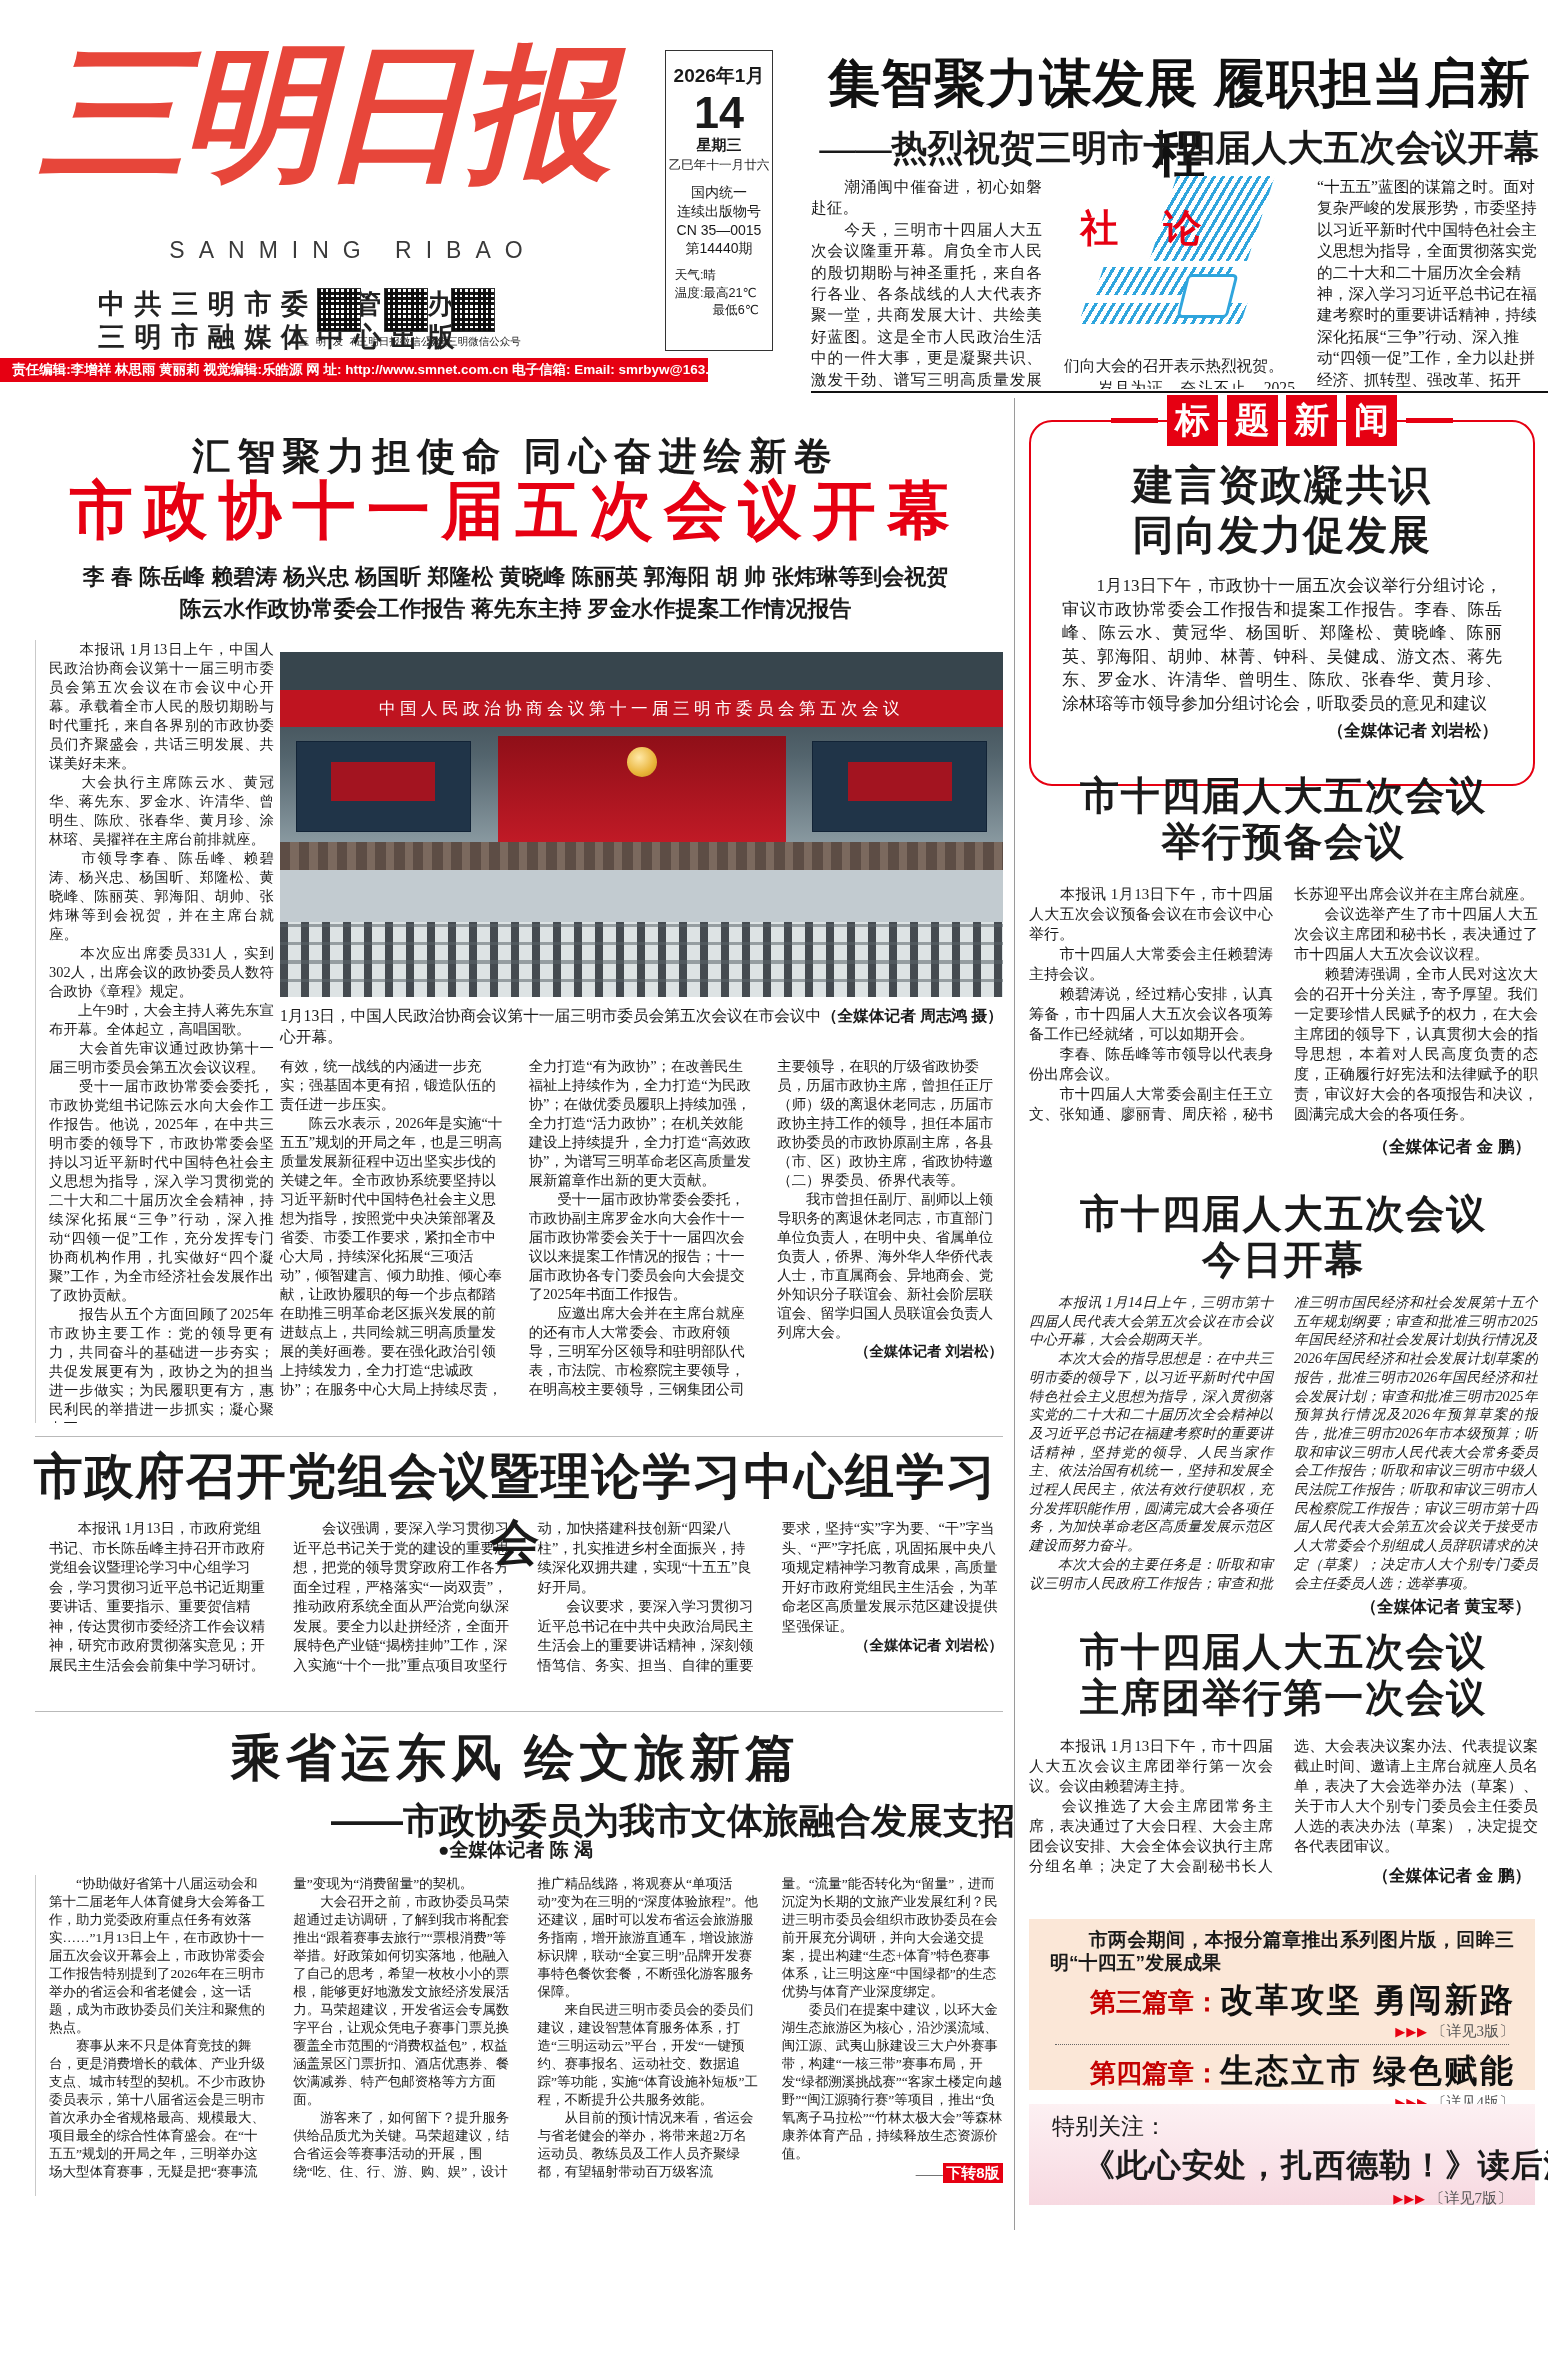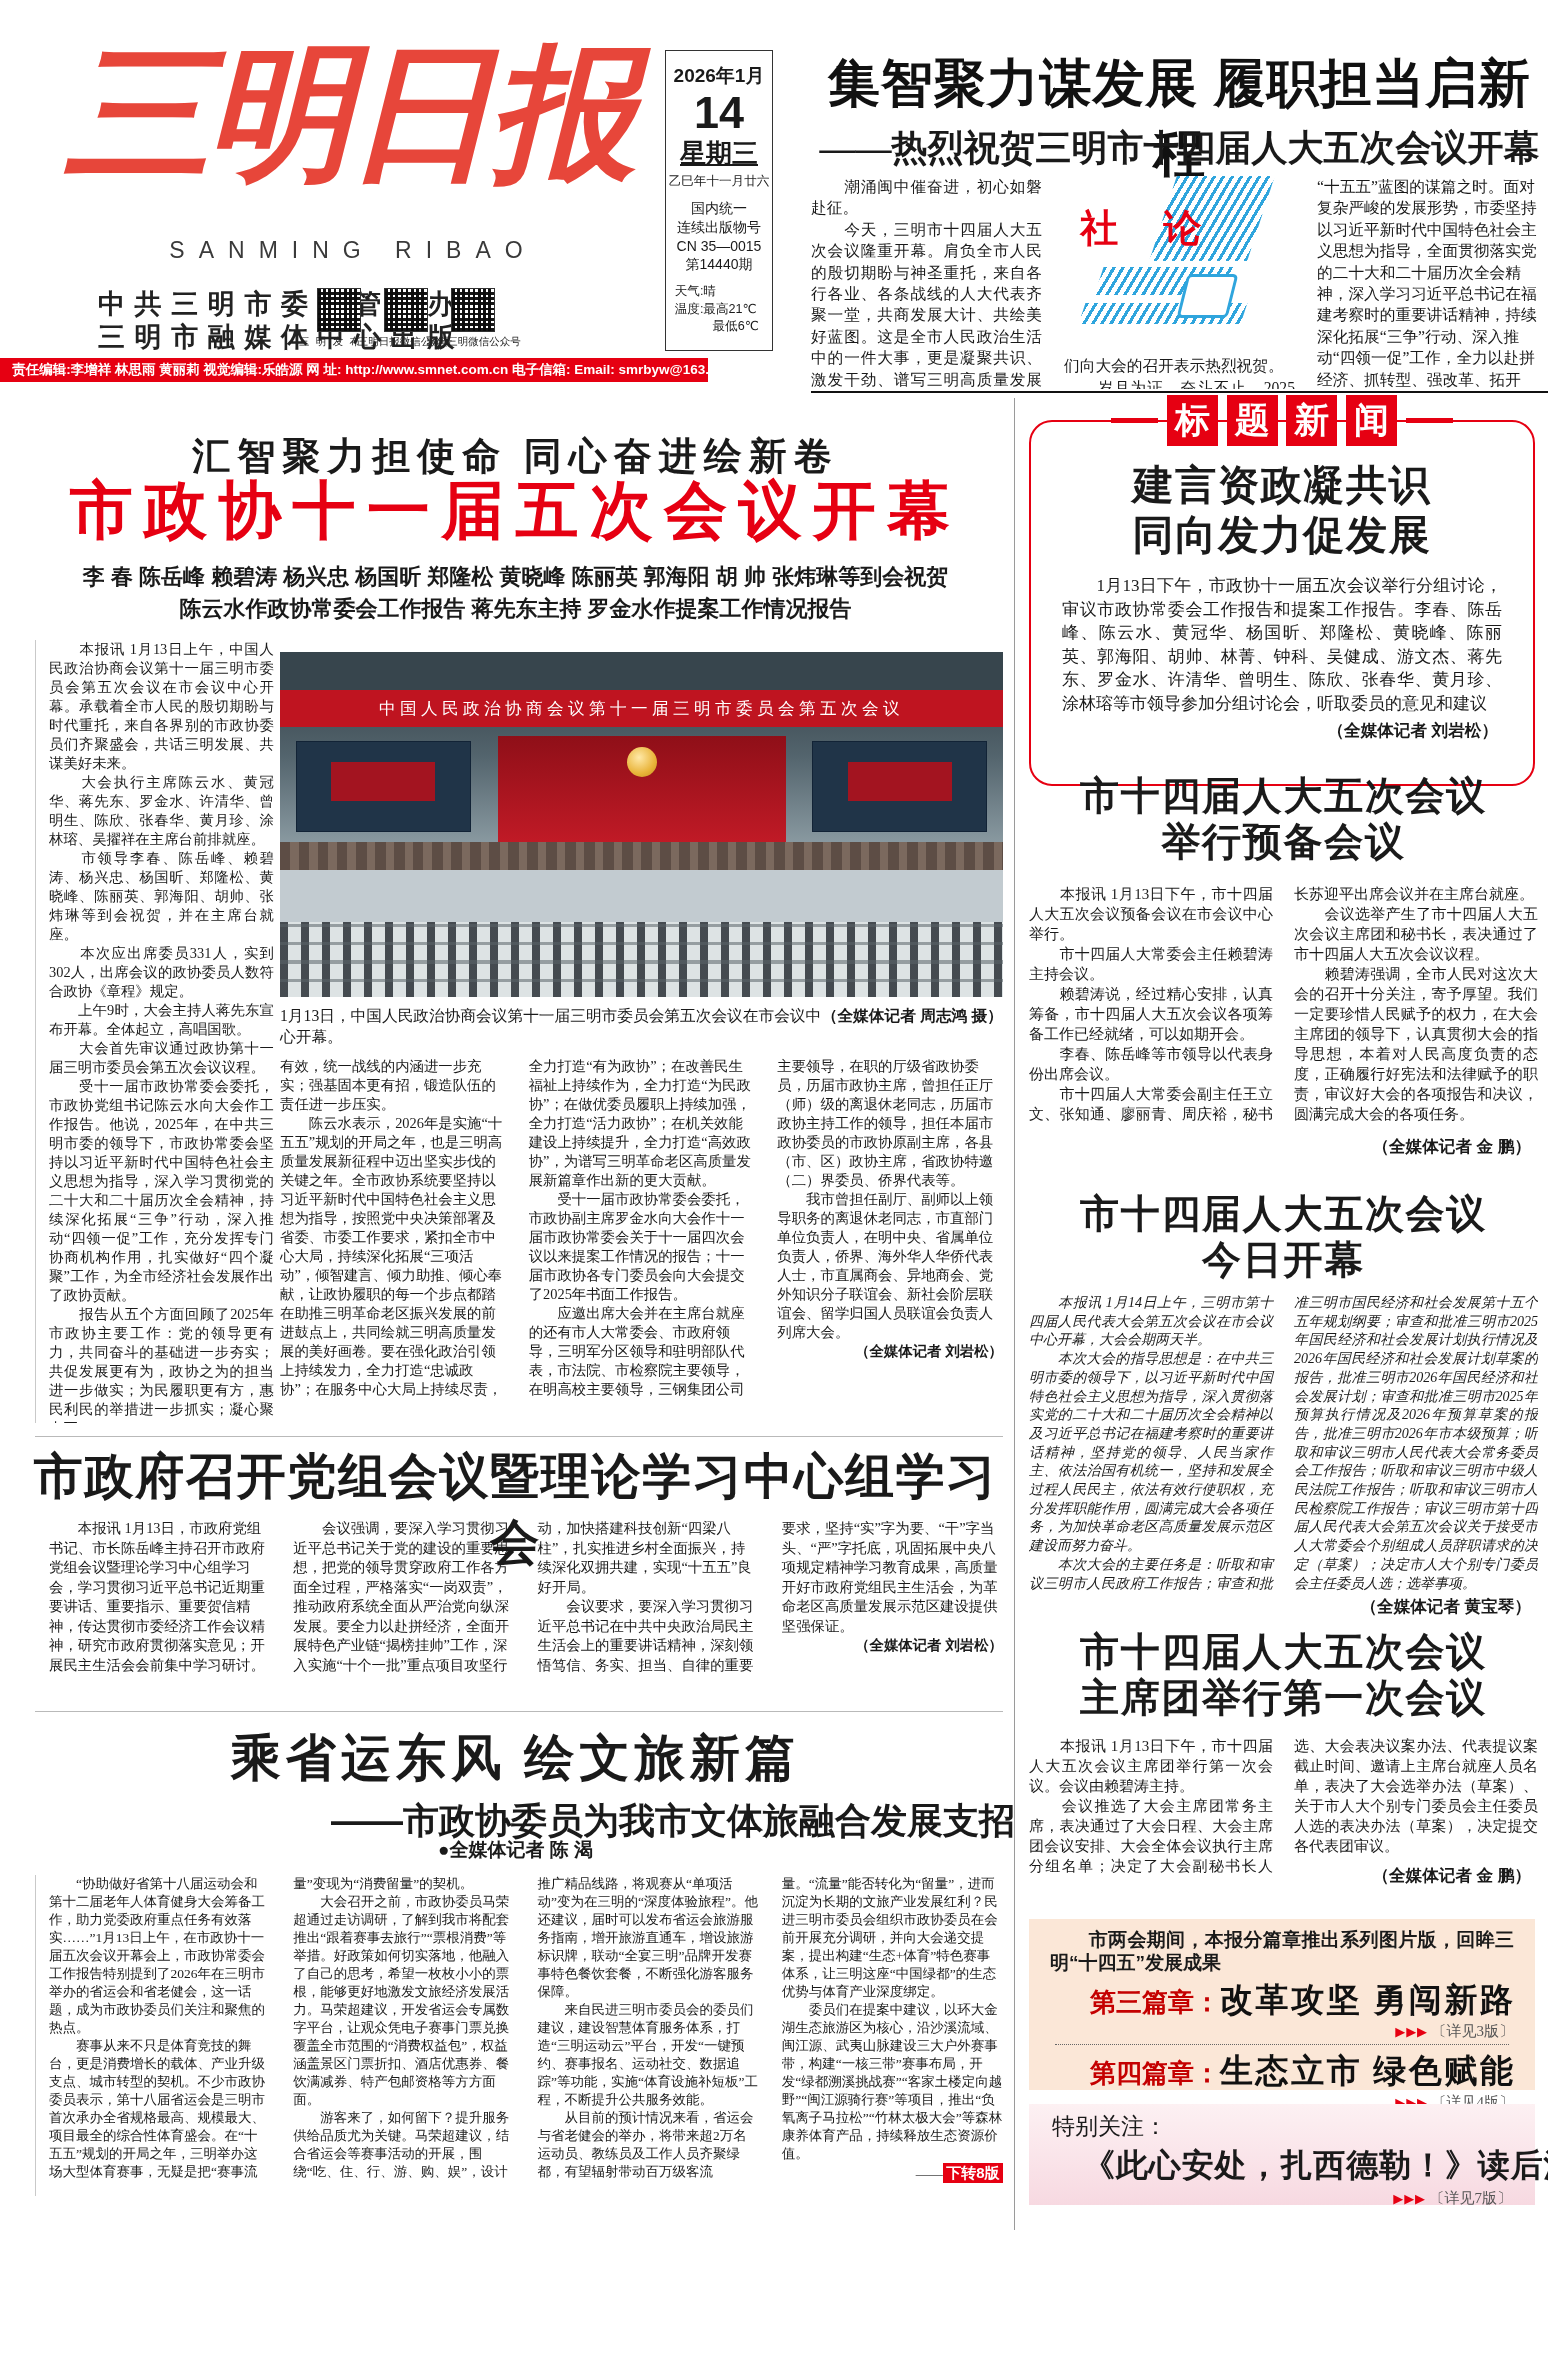--- a/index.html
+++ b/index.html
@@ -4,40 +4,40 @@
 <style>
   html,body{margin:0;padding:0;background:#fff;}
   .page{position:relative;width:1548px;height:2377px;background:#fff;overflow:hidden;
         font-family:"Liberation Serif","DejaVu Serif",serif;color:#1a1a1a;}
   .sans{font-family:"Liberation Sans","DejaVu Sans",sans-serif;}
   .pre{white-space:pre-line;}
   .jtxt{text-align:justify;white-space:pre-line;}
   .abs{position:absolute;}
 
   
-  #logo{left:64px;top:15.7px;width:611px;font-size:147px;line-height:1.35;font-weight:900;
+  #logo{left:39px;top:15.7px;width:611px;font-size:147px;line-height:1.35;font-weight:900;
         color:#e7463a;font-style:italic;letter-spacing:-5.2px;white-space:nowrap;}
   #logo-en{left:52px;top:237px;width:602px;text-align:center;font-size:23px;letter-spacing:14px;color:#3a3a3a;}
   #org1{left:98px;top:286px;font-size:27px;font-weight:700;letter-spacing:9.6px;color:#222;}
   #org2{left:98px;top:319px;font-size:27px;font-weight:700;letter-spacing:9.6px;color:#222;}
   .qr{top:288px;width:42px;height:42px;border:0.9px solid #333;
       background:repeating-linear-gradient(0deg,rgba(10,10,10,.95) 0 2.6px,transparent 2.6px 5.2px),
                  repeating-linear-gradient(90deg,#111 0 2.6px,#fff 2.6px 5.2px);}
   #qr1{left:317px;} #qr2{left:384px;} #qr3{left:451px;}
   .qr-label{top:335px;font-size:10.5px;color:#222;text-align:center;white-space:nowrap;}
   #qrl1{left:286px;width:87px;font-family:Liberation Mono, monospace;} #qrl2{left:342px;width:126px;} #qrl3{left:408px;width:131px;}
   #editor-bar{left:0;top:358px;width:708px;height:23.5px;background:#e60012;color:#fff;
       font-size:13.5px;font-weight:700;line-height:23.5px;padding-left:12.2px;box-sizing:border-box;white-space:nowrap;}
 
   
   #datebox{left:665px;top:50px;width:108px;height:301px;border:1.7px solid #333;box-sizing:border-box;
            text-align:center;}
   .db-month{margin-top:12.2px;font-size:19px;font-weight:700;}
   .db-day{font-size:45px;font-weight:700;line-height:1.05;}
-  .db-week{font-size:26px;font-weight:700;text-decoration:underline;}
+  .db-week{font-size:15px;font-weight:700;}
   .db-lunar{font-size:12.6px;margin-top:1.7px;}
   .db-pub{font-size:14px;line-height:1.35;margin-top:8.7px;}
   .db-weather{font-size:12.6px;text-align:left;padding-left:8.7px;margin-top:8.7px;line-height:1.4;}
 
   
   #edit-title{left:811px;top:49px;width:737px;text-align:center;font-size:52px;font-weight:900;
               letter-spacing:0.9px;color:#111;}
   #edit-sub{left:811px;top:124px;width:737px;text-align:center;font-size:36px;font-weight:700;}
   #edit-body{left:811px;top:176px;width:737px;height:213px;display:flex;gap:22px;overflow:hidden;}
   .edit-col{width:231px;font-size:15.7px;line-height:21.4px;}

